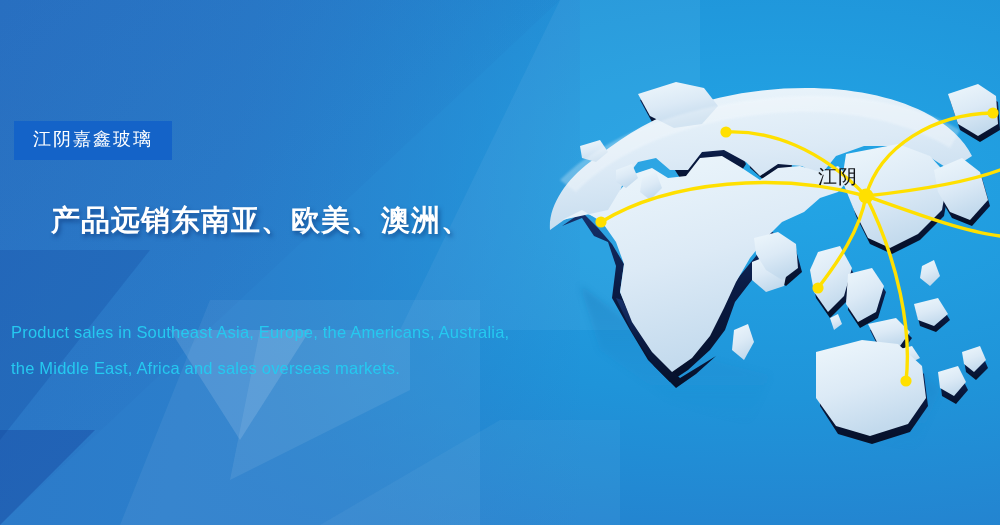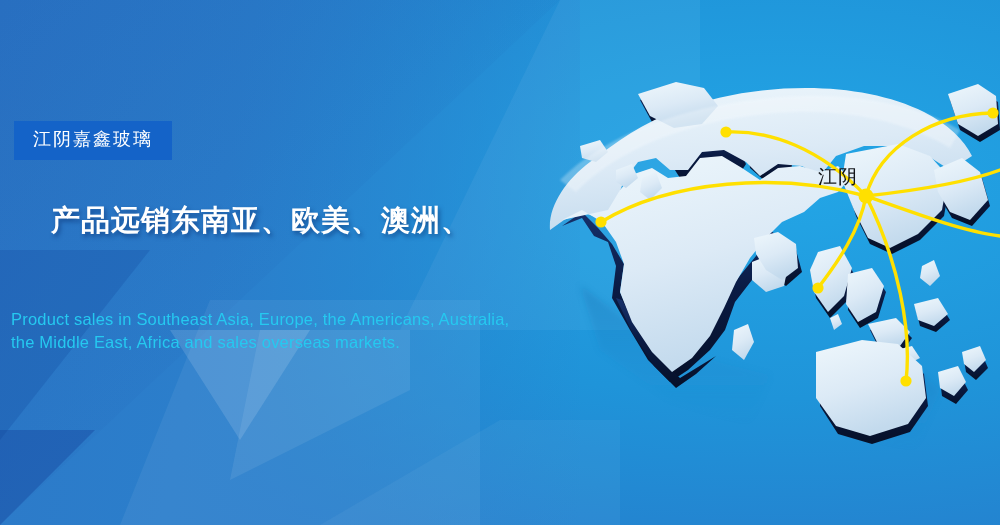--- a/index.html
+++ b/index.html
@@ -120,21 +120,21 @@
   .headline .hl-line { display: block; }
   .subtitle {
     position: absolute;
     left: 11px; top: 308px;
     color: #25c9f0;
     font-size: 16.5px;
     line-height: 23px;
     letter-spacing: 0.2px;
     white-space: nowrap;
   }
-  .subtitle .sub-line { display: block; }
+  .subtitle .sub-line { display: block; margin-top: 13px; }
 </style>
 </head>
 <body>
 
 <div id="banner">
 
   <div class="bg-base"></div>
   <div class="bg-left-wash"></div>
 
   <div class="facet facet-a"></div>

